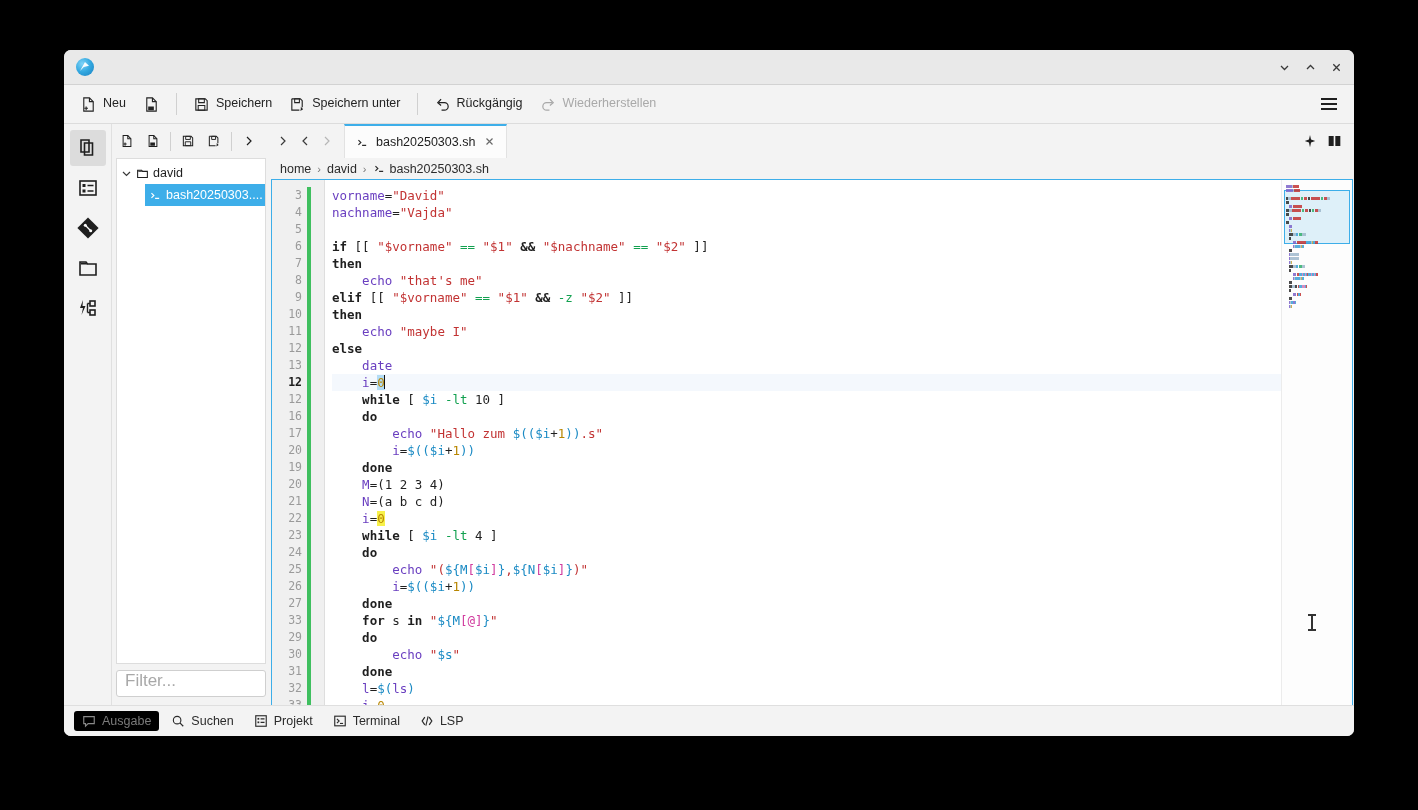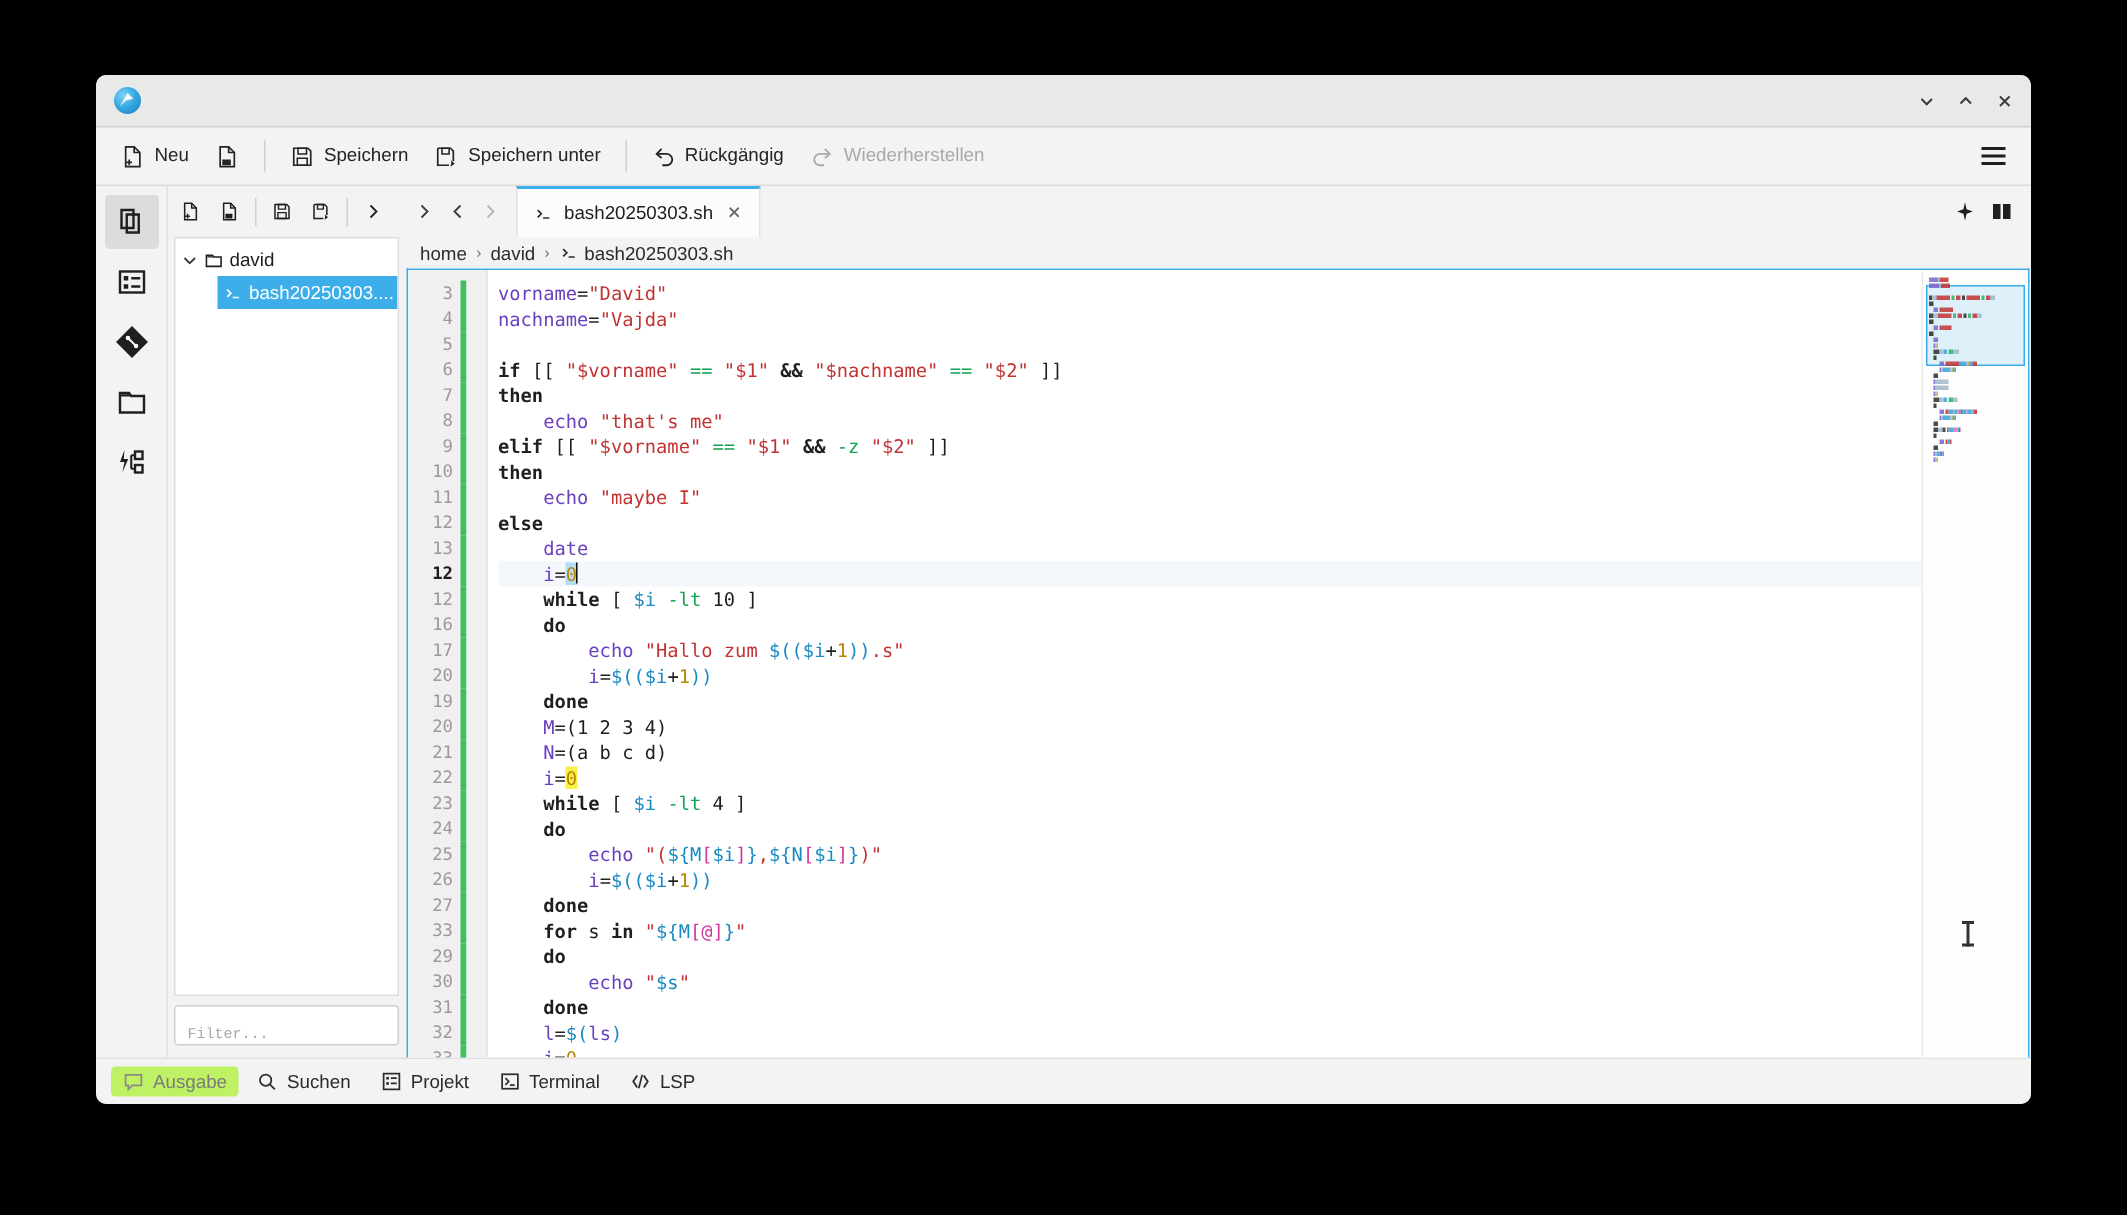--- a/index.html
+++ b/index.html
@@ -193,25 +193,24 @@
     padding-left: 4px;
   }
   .twisty { width: 11px; height: 11px; display:block; }
   #filterbox {
     margin: 6px 4px 0 4px;
     height: 25px;
     border: 1px solid #cfcfcf;
     border-radius: 3px;
     background: #ffffff;
     display: flex;
-    align-items: flex-end;
+    align-items: flex-start;
     padding: 0 8px;
-    font-size: 10px;
+    font-size: 17px;
     color: #a8a8a8;
-    font-family: Liberation Mono, monospace;
   }
 
   
   #editor-col {
     flex: 1;
     display: flex;
     flex-direction: column;
     min-width: 0;
     background: #f3f3f3;
   }
@@ -398,21 +397,21 @@
     gap: 4px;
   }
   .sb-item {
     display: flex;
     align-items: center;
     gap: 6px;
     padding: 3px 8px;
     border-radius: 3px;
     white-space: nowrap;
   }
-  .sb-item.highlight { background: #bef264; color: #7b7b7b; }
+  .sb-item.highlight { background: #000000; color: #7b7b7b; }
   #sb-right {
     margin-left: auto;
     display: flex;
     align-items: center;
     gap: 0;
   }
   #sb-right .sb-cell { padding: 3px 11px; white-space: nowrap; }
 </style>
 </head>
 <body>

